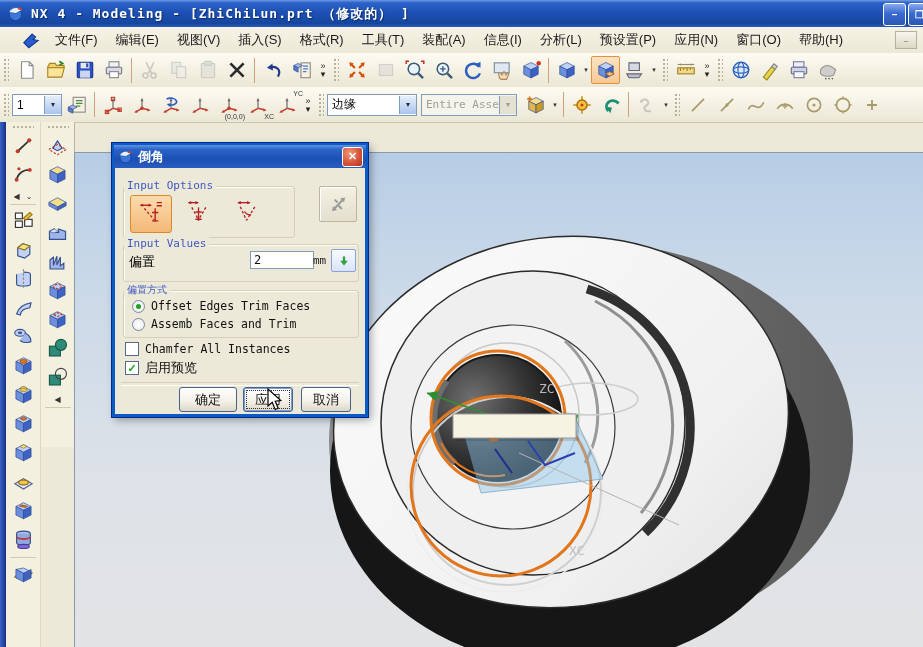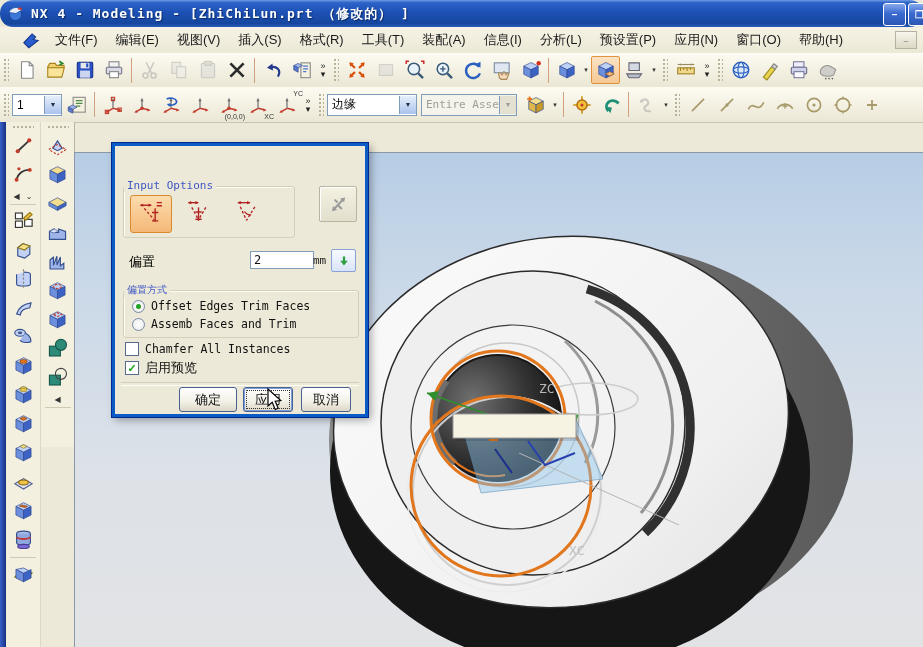--- a/index.html
+++ b/index.html
@@ -1,21 +1,21 @@
 <!DOCTYPE html>
 <html><head>
 <meta charset="utf-8">
 <style>
   html,body{margin:0;padding:0;background:#555;}
   #app{position:relative;width:923px;height:647px;overflow:hidden;background:#ece9d8;
        font-family:"Liberation Sans",sans-serif;font-size:13px;-webkit-font-smoothing:none;}
   
   .titlebar{position:absolute;left:0;top:0;right:0;height:27px;
     background:linear-gradient(180deg,#6f9be4 0%,#2c63c8 10%,#1d51b5 45%,#16469e 88%,#2a5cbe 100%);
-    display:flex;align-items:center;padding:0 6px;gap:6px;border-radius:13px;}
+    display:flex;align-items:center;padding:0 6px;gap:6px;}
   .title-text{color:#fff;font-weight:bold;font-size:13px;letter-spacing:1px;
     font-family:"DejaVu Sans Mono","Liberation Mono",monospace;text-shadow:1px 1px 1px #0a2a6a;white-space:nowrap;}
   .winbtns{position:absolute;right:0;top:3px;display:flex;gap:2px;}
   .winbtn{width:21px;height:21px;border-radius:3px;border:1px solid #fff;color:#fff;
     background:linear-gradient(180deg,#89a9ec,#3a6ad0 45%,#2c56b4);display:flex;align-items:center;justify-content:center;
     font-size:10px;font-weight:bold;}
   .winbtn.clip{margin-right:-8px;}
   
   .menubar{position:absolute;left:0;top:27px;right:0;height:26px;background:linear-gradient(180deg,#f6f3e6,#ece8d6);
     border-bottom:1px solid #d6d2bd;display:flex;align-items:center;padding-left:16px;}
@@ -880,20 +880,31 @@
 
       <g>
         <rect x="381" y="264" width="123" height="24" fill="rgba(0,0,0,0.12)"></rect>
         <rect x="378" y="261" width="123" height="24" fill="#f6f3e3" stroke="#9a9a9a"></rect>
         <text x="384" y="277" font-size="11" fill="#333"></text>
       </g>
     </svg>
   </div>
 
   <div class="dialog">
+    <div class="dlg-title">
+      <i style="display:flex">
+          <svg viewBox="0 0 20 20" width="100%" height="100%">
+            <circle cx="10" cy="11" r="6.5" fill="#3a77d8" stroke="#1c3f8f"></circle>
+            <path d="M3 9C5 3 13 2 16.5 6.5L10.5 10z" fill="#e8f0fc" stroke="#2a5cb0"></path>
+            <path d="M14 3.5c2 0 3 1.5 2.5 3L12 5.5z" fill="#d83a2a"></path>
+          </svg>
+        </i>
+      <span class="txt">倒角</span>
+      <div class="dlg-close">✕</div>
+    </div>
 
     <div class="grp" style="left:8px;top:40px;width:170px;height:50px">
       <span class="lbl">Input Options</span>
       <div class="optbtn on" style="left:6px">
           <i><svg viewBox="0 0 28 26" width="100%" height="100%">
               <g stroke="#b22020" fill="none" stroke-width="1.3">
                 <path d="M4 6h10"></path>
                 <path d="M19.5 3.5h5M19.5 6.5h5"></path>
                 <path d="M7.5 9l9.5 11" stroke-dasharray="2.5 2"></path>
                 <path d="M18 9v13"></path>
@@ -941,20 +952,23 @@
               <path d="M13.5 14.5l-3.2-3.2M7 6l2.6 2.6"></path>
             </g>
             <g fill="#9a9a9a">
               <polygon points="16.5,4 11.8,5 15.5,8.5"></polygon>
               <polygon points="4.5,16.5 9.2,15.5 5.5,12"></polygon>
             </g>
           </svg>
         </i>
       </div>
 
+    <div class="grp" style="left:8px;top:98px;width:234px;height:36px">
+      <span class="lbl">Input Values</span>
+    </div>
     <span style="position:absolute;left:14px;top:107px;font-size:13px">偏置</span>
     <input class="txtinput" value="2" style="">
     <span class="unit">mm</span>
     <div class="dnbtn">
         <i style="display:flex">
           <svg viewBox="0 0 20 20" width="100%" height="100%">
             <path d="M10 3.5v6.5" stroke="#2e9e3f" stroke-width="3.2"></path>
             <polygon points="10,16.5 4.5,9.5 15.5,9.5" fill="#2e9e3f"></polygon>
           </svg>
         </i>

